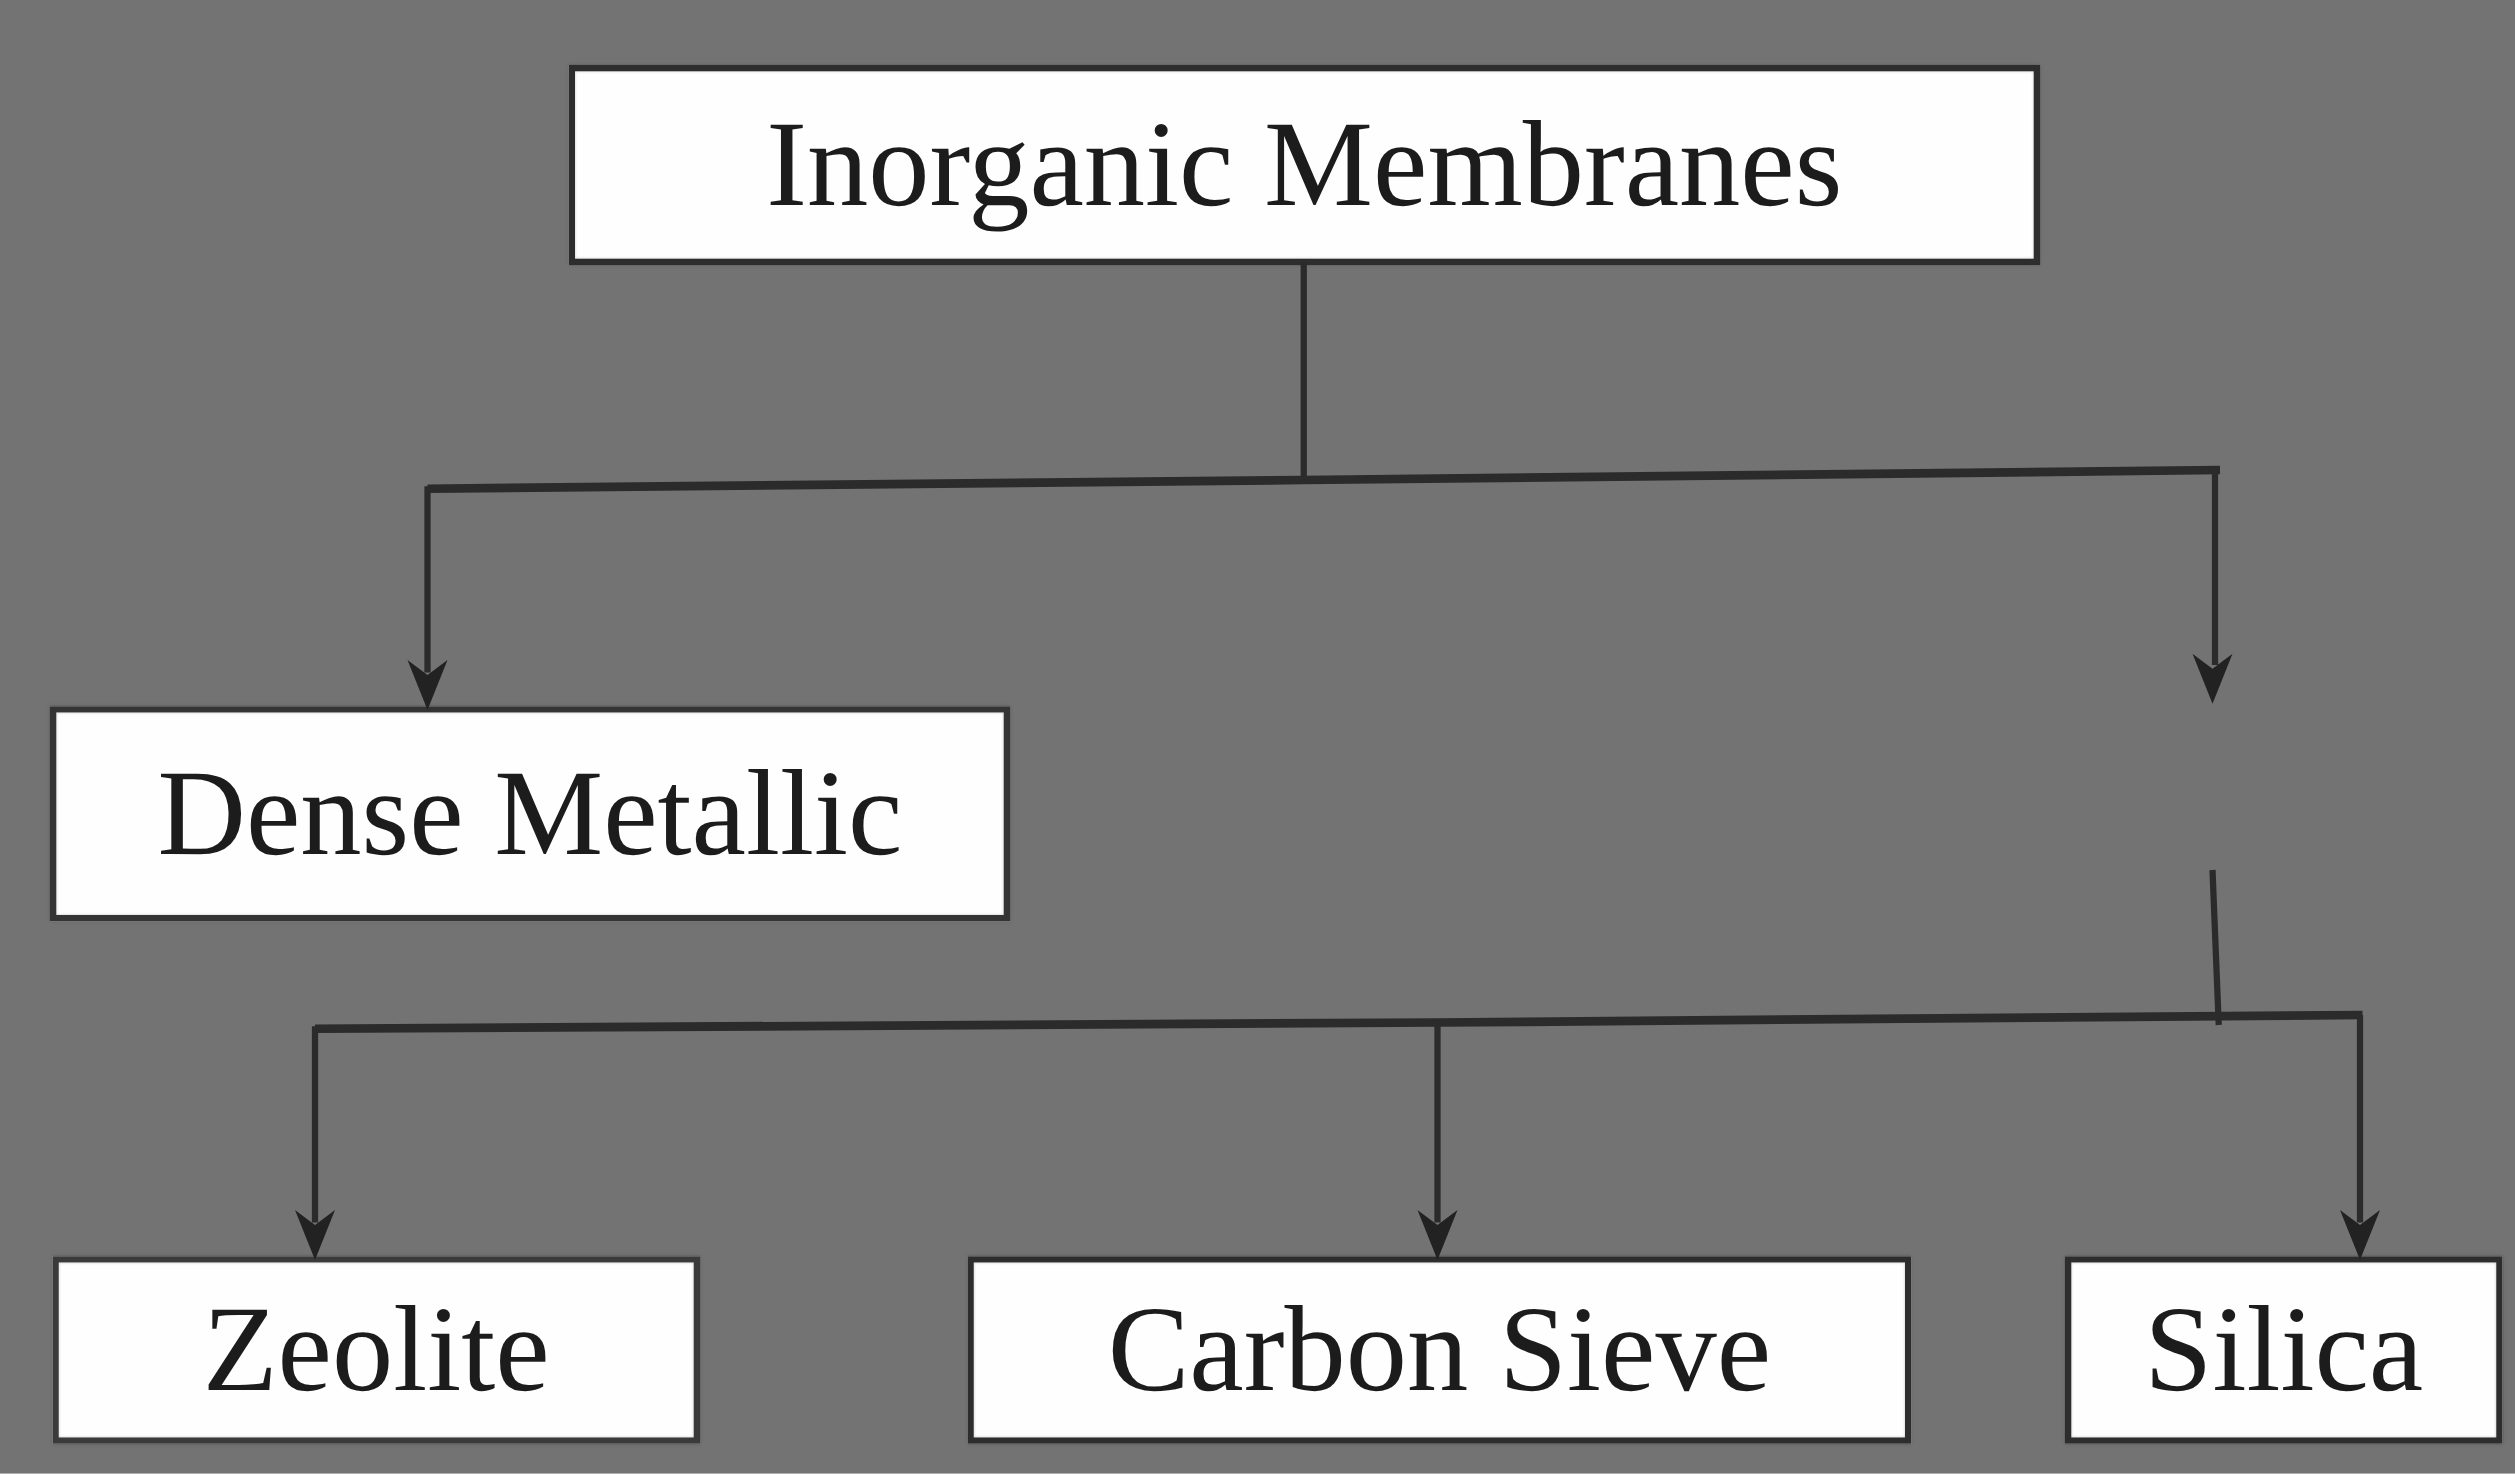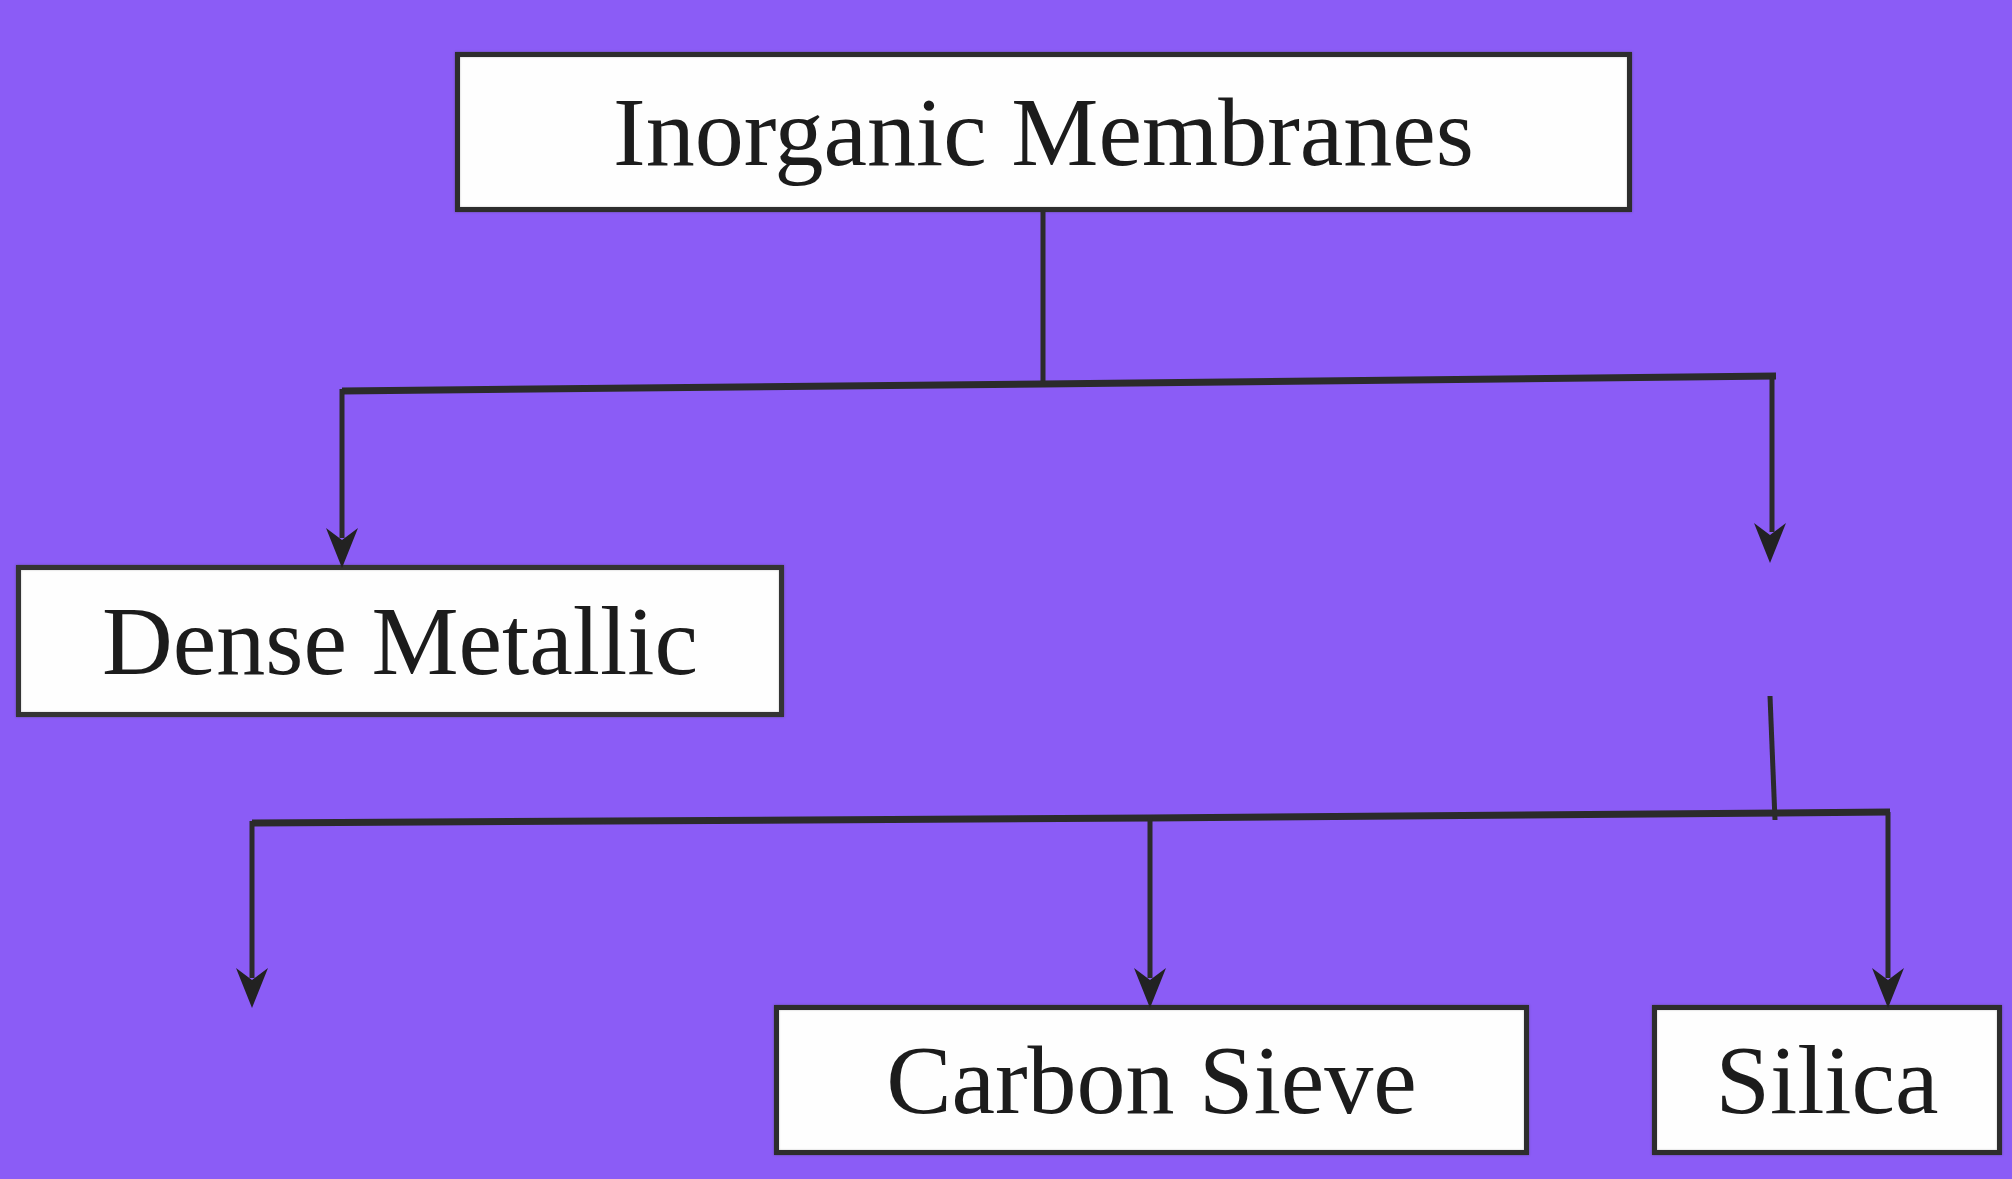--- a/index.html
+++ b/index.html
@@ -1,19 +1,19 @@
 <!DOCTYPE html>
 <html><head>
 <meta charset="utf-8">
 <style>
   html,body{margin:0;padding:0;background:#ffffff;}
   .canvas{
     position:relative;
     width:2012px;height:1179px;
-    background:#8b5cf6;
+    background:#737373;
     font-family:"Liberation Serif", serif;
     overflow:hidden;
   }
   .connector-layer{
     position:absolute;left:0;top:0;width:2012px;height:1179px;
     pointer-events:none;z-index:2;
   }
   .node{
     position:absolute;box-sizing:border-box;z-index:1;
     display:flex;align-items:center;justify-content:center;
@@ -21,21 +21,21 @@
     border:5px solid #2d2d2d;
     color:#1c1c1c;
     font-size:98px;
     line-height:1;
     white-space:nowrap;
     text-align:center;
   }
   
   .node{box-shadow:0 0 2px rgba(60,60,60,.55), inset 0 0 2px rgba(60,60,60,.35);}
   #node-root          {left:455px;  top:52px;   width:1177px; height:160px;}
-  #node-dense-metallic{left:16px;   top:565px;  width:768px;  height:152px; border-color:#343434;}
+  #node-dense-metallic{left:40px;   top:565px;  width:768px;  height:172px; border-color:#343434;}
   #node-porous        {left:1555px; top:560px;  width:388px;  height:138px;}
   #node-zeolite       {left:42px;   top:1005px; width:518px;  height:150px; border-color:#3a3a3a;}
   #node-carbon-sieve  {left:774px;  top:1005px; width:755px;  height:150px;}
   #node-silica        {left:1652px; top:1005px; width:350px;  height:150px;}
   line, polyline{stroke:#2b2b2b;fill:none;}
   polygon{fill:#222222;stroke:none;}
 </style>
 </head>
 <body>
 
@@ -43,20 +43,23 @@
 
   <div class="node" id="node-root">
     <span>Inorganic Membranes</span>
   </div>
 
   <div class="node" id="node-dense-metallic">
     <span>Dense Metallic</span>
   </div>
 
 
+  <div class="node" id="node-zeolite">
+    <span>Zeolite</span>
+  </div>
 
   <div class="node" id="node-silica">
     <span>Silica</span>
   </div>
 
   <div class="node" id="node-carbon-sieve">
     <span>Carbon Sieve</span>
   </div>
 
   <svg class="connector-layer" viewBox="0 0 2012 1179">

